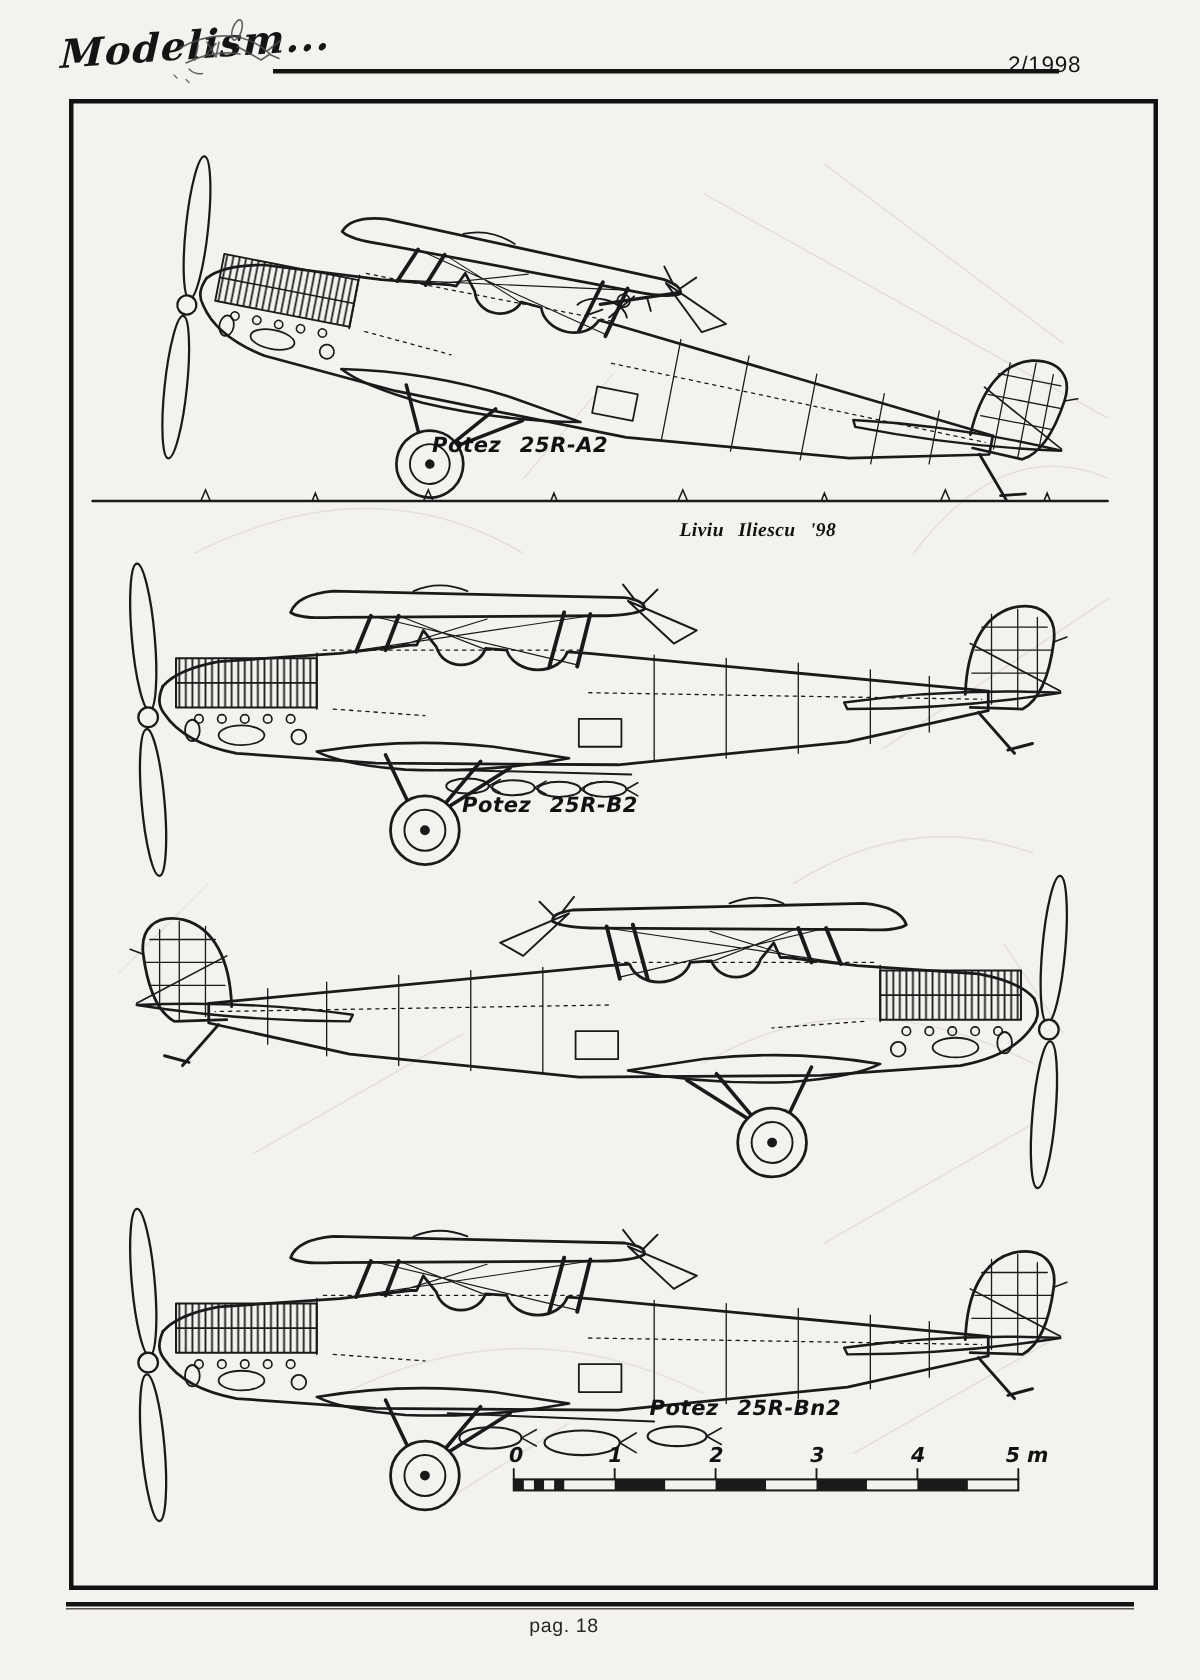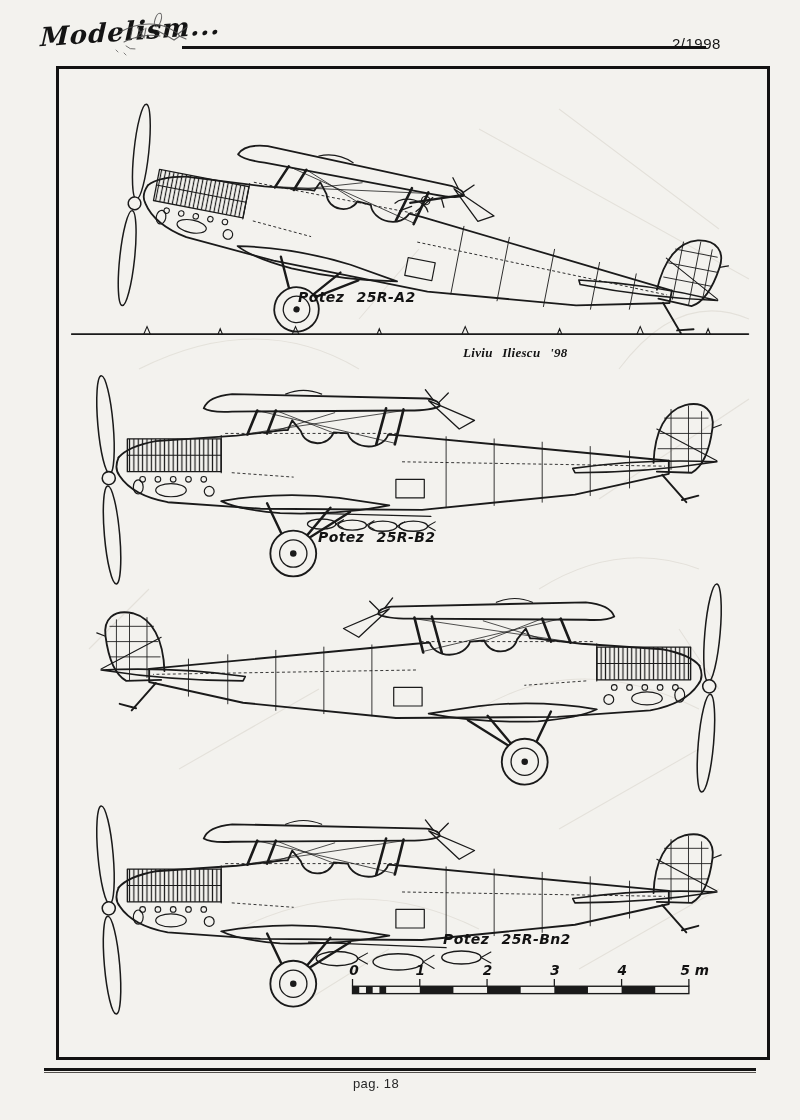--- a/index.html
+++ b/index.html
@@ -21,23 +21,24 @@
     color:#141414;
   }
   .issue{
     left:672px;top:35px;
     font-family:"Liberation Sans", sans-serif;
     font-size:15px;letter-spacing:.5px;color:#141414;
   }
   .header-rule{left:182px;top:46px;width:524px;height:2.5px;background:#141414;}
   
   .plate{
-    left:56px;top:66px;width:708px;height:988px;
+    left:46px;top:66px;width:708px;height:988px;
     border:3px solid #121212;
     background:transparent;
+    padding-left:12px;
   }
   .fig-label{
     font-size:14px;font-style:italic;font-weight:bold;
     letter-spacing:.4px;word-spacing:7px;color:#121212;
     white-space:nowrap;
   }
   .signature{
     font-size:13px;font-style:italic;font-weight:bold;
     letter-spacing:.3px;word-spacing:6px;color:#121212;
     white-space:nowrap;

